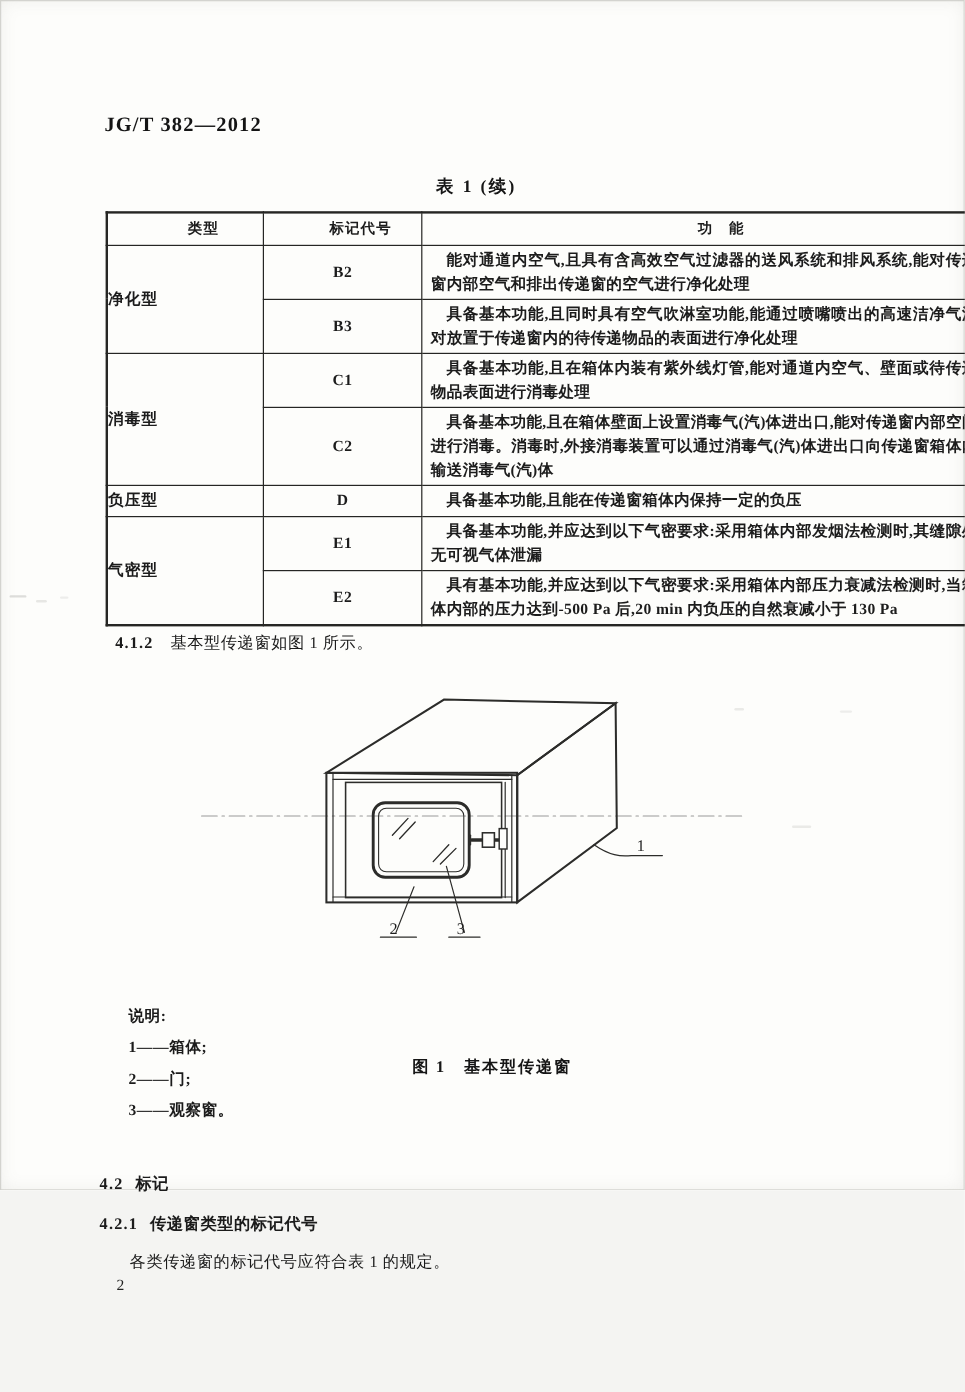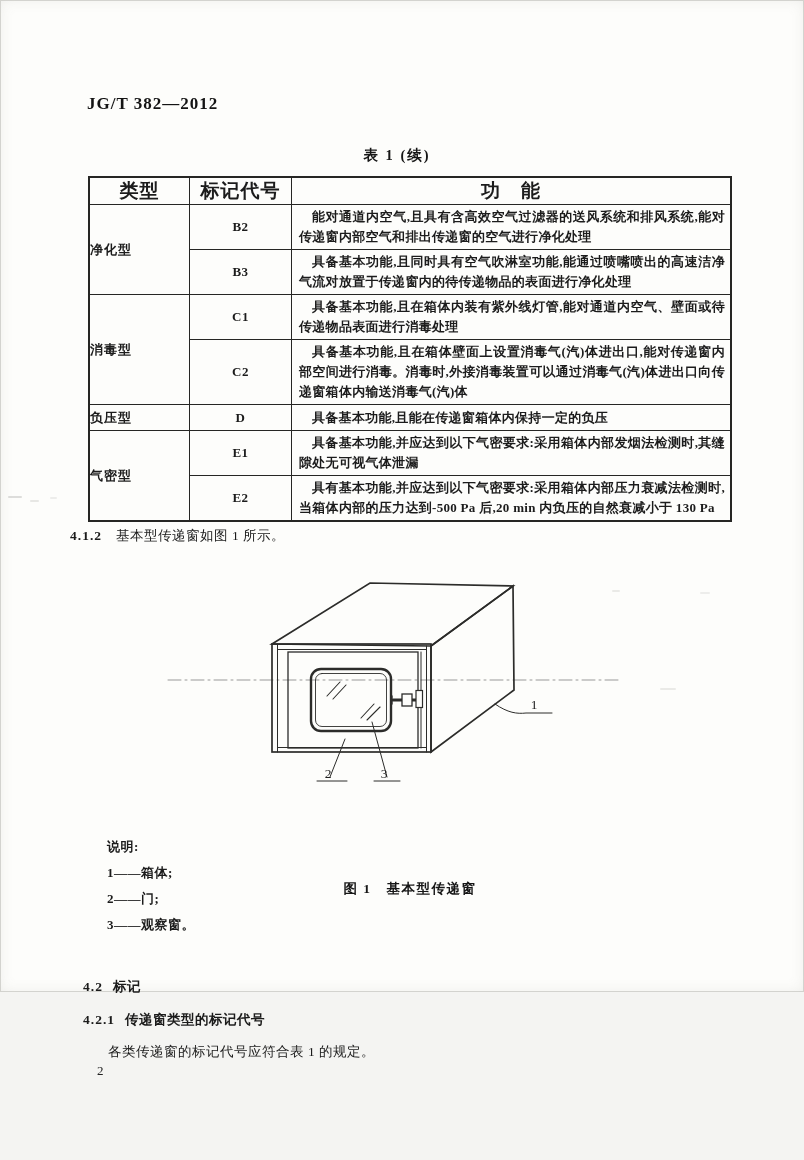--- a/index.html
+++ b/index.html
@@ -39,32 +39,32 @@
   }
   td.c-type{width:99px;text-align:left;font-weight:700;letter-spacing:1px;}
   td.c-code{width:101px;text-align:center;font-weight:600;letter-spacing:.5px;}
   td.c-func{width:438px;}
   td.c-func p{
     margin:0;padding:2px 5px 2px 7px;
     text-indent:1em;line-height:20px;
     font-weight:600;letter-spacing:.3px;
     text-align:justify;
   }
-  tr.h-head{height:27px;} tr.h-head td{font-weight:bold;text-align:center;font-size:19px;letter-spacing:1px;}
+  tr.h-head{height:27px;} tr.h-head td{font-weight:bold;text-align:center;font-size:12px;letter-spacing:1px;padding-left:30px;}
   tr.h-b2{height:44px;} tr.h-b3{height:45px;}
   tr.h-c1{height:45px;} tr.h-c2{height:64px;}
   tr.h-d{height:26px;padding-left:28px;}
   tr.h-e1{height:43px;} tr.h-e2{height:39px;}
   .para{
     font-size:13.5px;letter-spacing:.5px;color:#1b1b1b;white-space:nowrap;
   }
   .sec-num{font-weight:bold;margin-right:14px;letter-spacing:1px;}
   .sec-num.small-gap{margin-right:10px;}
   .bold{font-weight:bold;}
-  .s412{left:70px;top:527px;}
+  .s412{left:96px;top:527px;}
   .legend{left:107px;top:838px;font-size:13px;letter-spacing:.5px;color:#1b1b1b;}
   .legend div{margin-bottom:8px;font-weight:600;}
   .fig-caption{
     left:88px;top:880px;width:644px;text-align:center;
     font-size:13.5px;font-weight:bold;letter-spacing:1.5px;color:#161616;
   }
   .s42{left:83px;top:978px;}
   .s421{left:83px;top:1011px;}
   .s421-body{left:108px;top:1043px;}
   .page-num{left:97px;top:1063px;font-size:13px;color:#222;}

